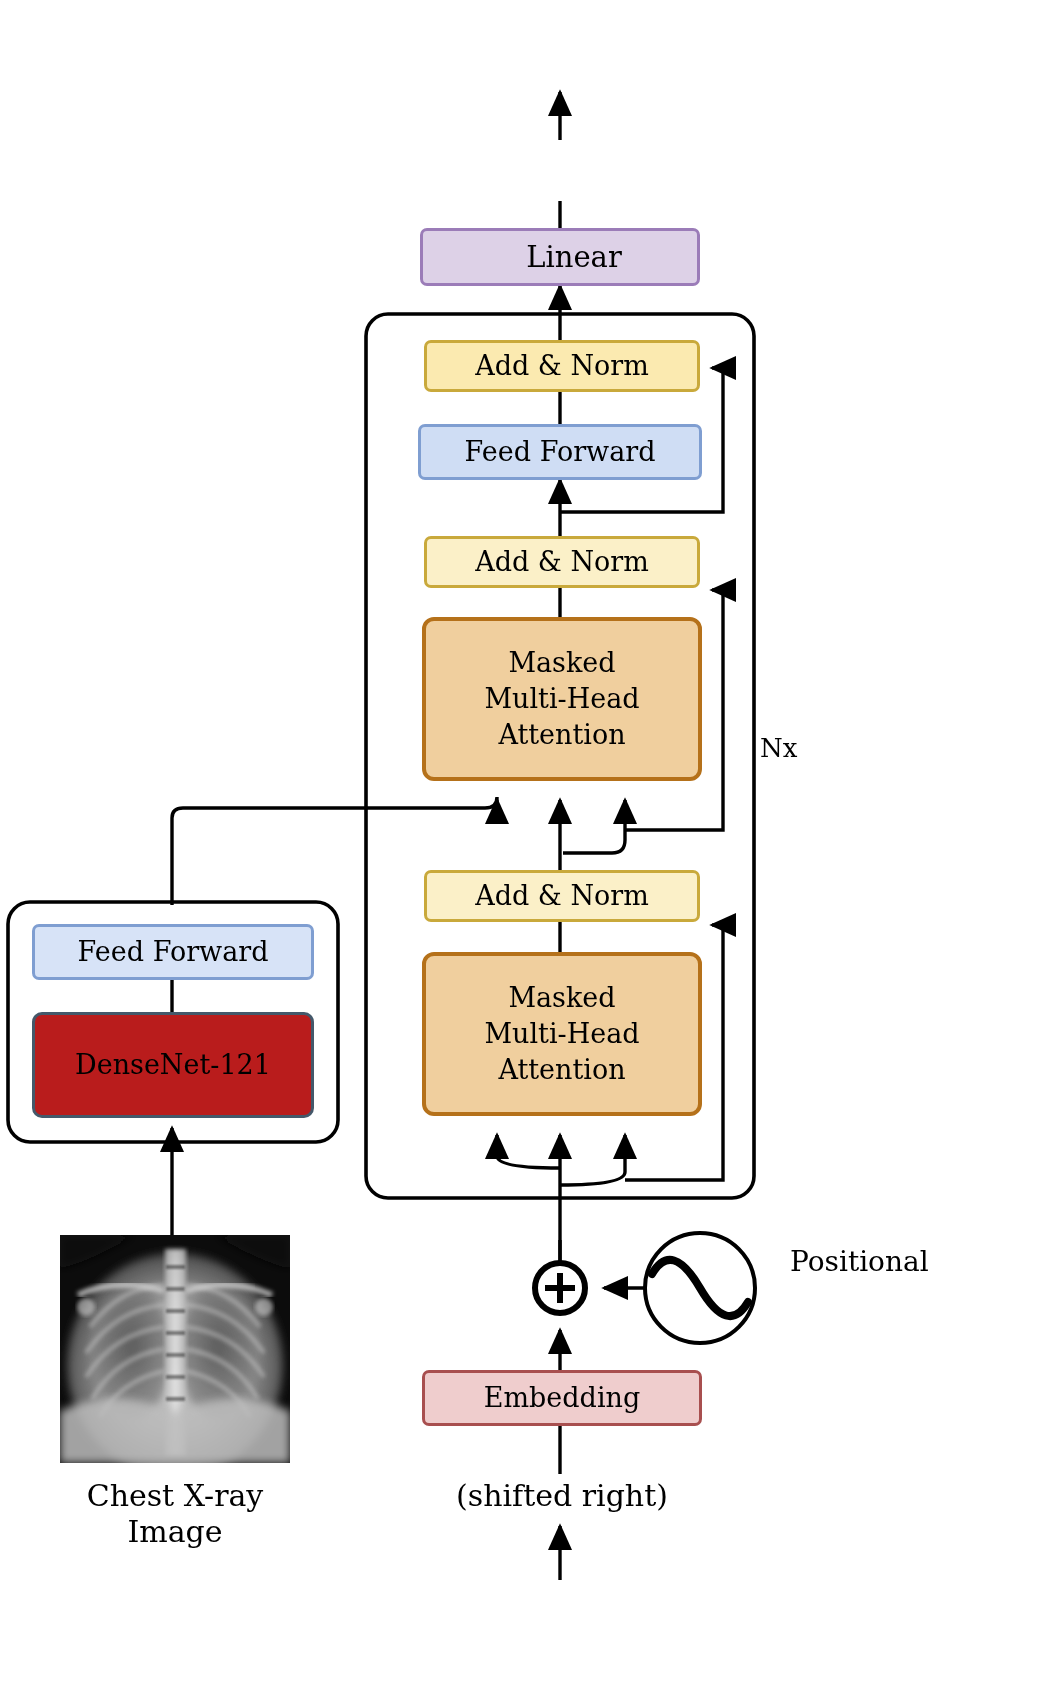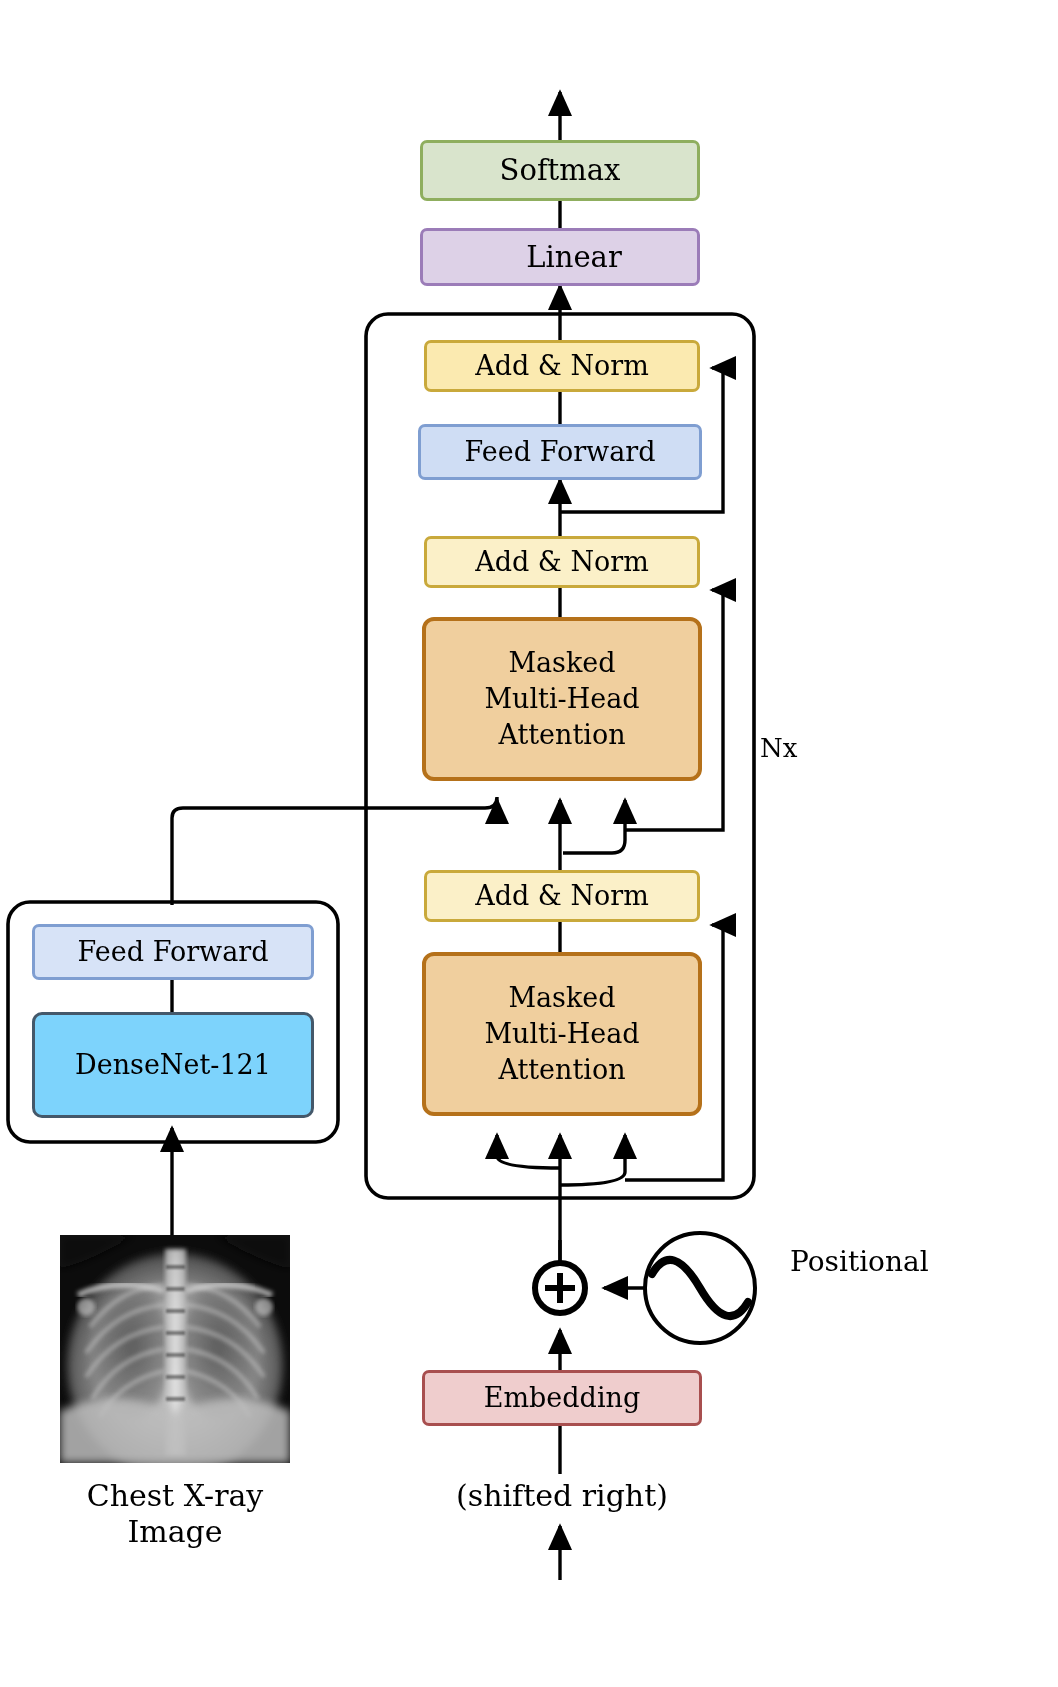--- a/index.html
+++ b/index.html
@@ -155,24 +155,20 @@
       <path d="M0,176 Q58,150 115,178 Q172,150 230,176 L230,228 L0,228 z" fill="#bdbdbd" opacity="0.85" filter="url(#blur4)"></path>
 
       <circle cx="26" cy="72" r="9" fill="#d0d0d0" opacity="0.6" filter="url(#blur2)"></circle>
       <circle cx="204" cy="72" r="9" fill="#d0d0d0" opacity="0.6" filter="url(#blur2)"></circle>
 
       <path d="M0,0 L74,0 Q40,22 0,34 z" fill="#0d0d0d" filter="url(#blur4)"></path>
       <path d="M230,0 L156,0 Q190,22 230,34 z" fill="#0d0d0d" filter="url(#blur4)"></path>
     </svg>
   </div>
 
-  <div class="node" style="left:420px;top:140px;width:280px;height:61px;font-size:29px;
-              background:#d9e4cc;border:3px solid #8fae5e;">
-    <span>Softmax</span>
-  </div>
 
   <div class="node" style="left:420px;top:228px;width:280px;height:58px;font-size:29px;
               background:#ddd1e7;border:3px solid #9b7cb8;padding-left:28px;">
     <span>Linear</span>
   </div>
 
   <div class="node" style="left:424px;top:340px;width:276px;height:52px;font-size:27px;
               background:#fbeab0;border:3px solid #c9a93b;">
     <span>Add &amp; Norm</span>
   </div>
@@ -212,21 +208,21 @@
               background:#efcdcd;border:3px solid #a84f4f;">
     <span>Embedding</span>
   </div>
 
   <div class="node" style="left:32px;top:924px;width:282px;height:56px;font-size:27px;
               background:#d7e3f7;border:3px solid #7f9ed1;">
     <span>Feed Forward</span>
   </div>
 
   <div class="node" style="left:32px;top:1012px;width:282px;height:106px;font-size:27px;
-              background:#7dd3fc;border:3px solid #44586a;border-radius:10px;">
+              background:#b91c1c;border:3px solid #44586a;border-radius:10px;">
     <span>DenseNet-121</span>
   </div>
 
 
   <div class="lbl" style="left:760px;top:733px;width:180px;font-size:26px;text-align:left;">
     <span>Nx</span>
   </div>
 
   <div class="lbl" style="left:790px;top:1245px;width:250px;font-size:28px;text-align:left;">
     <div>Positional</div>

